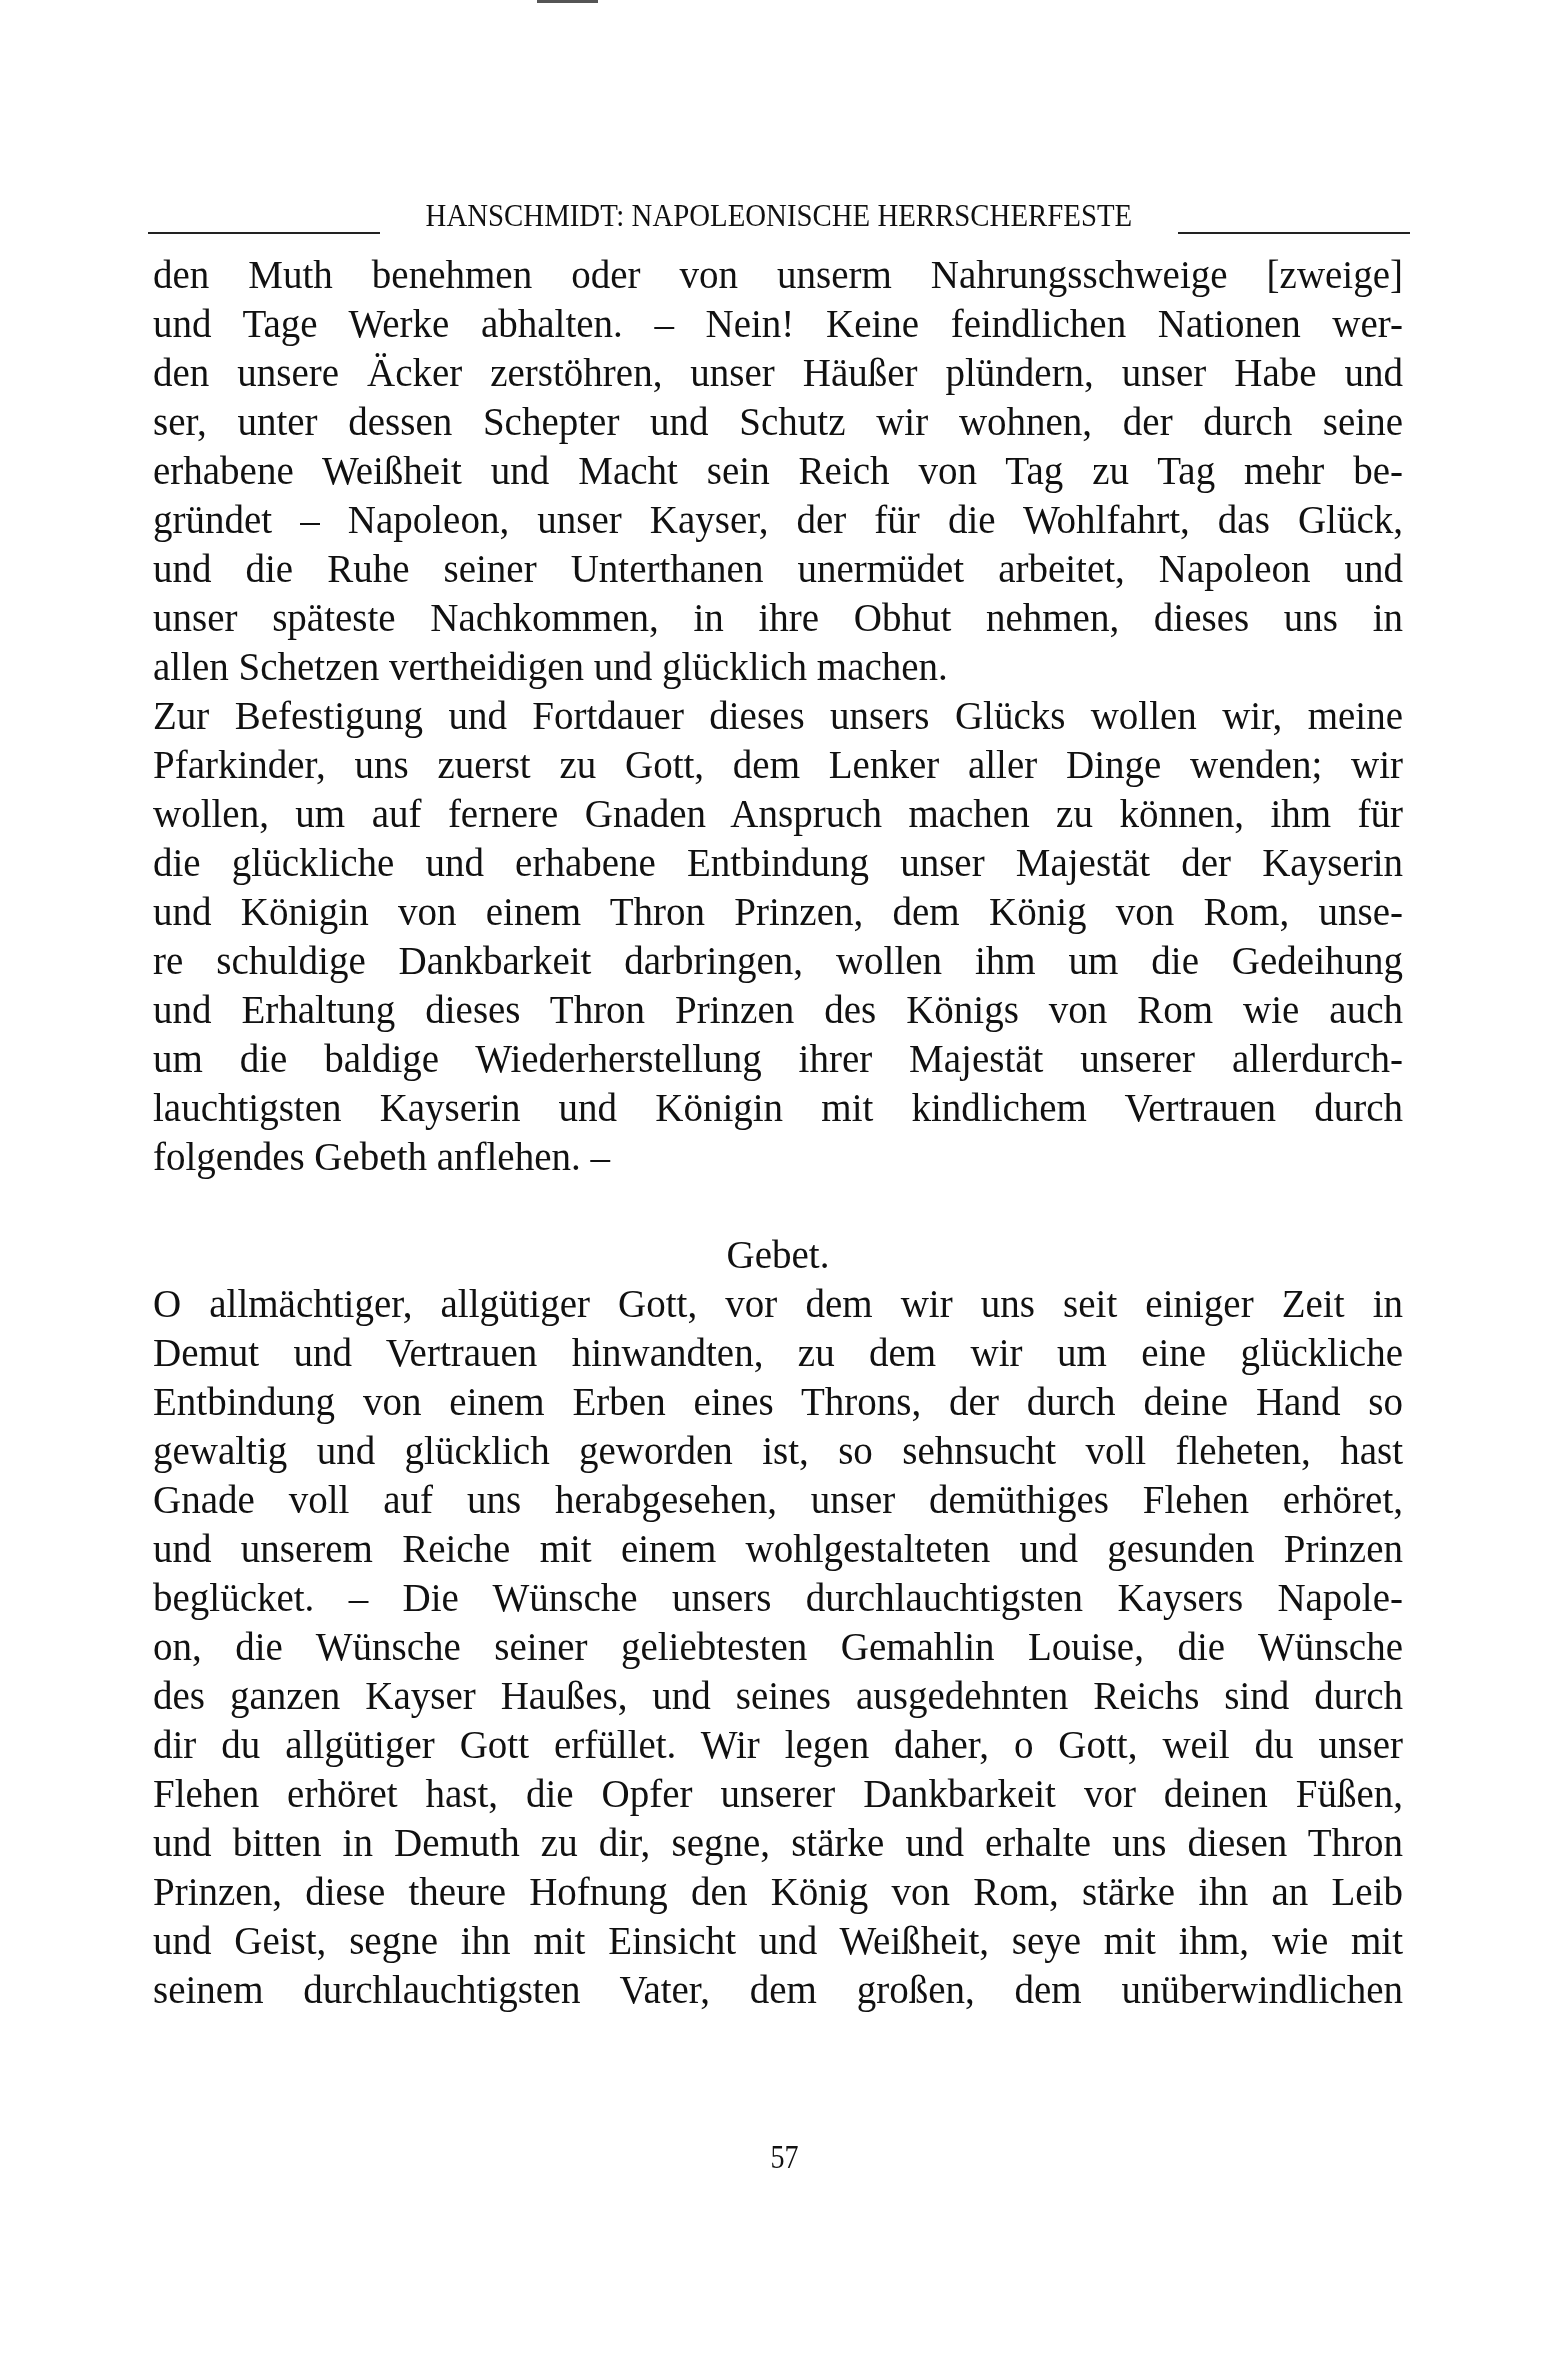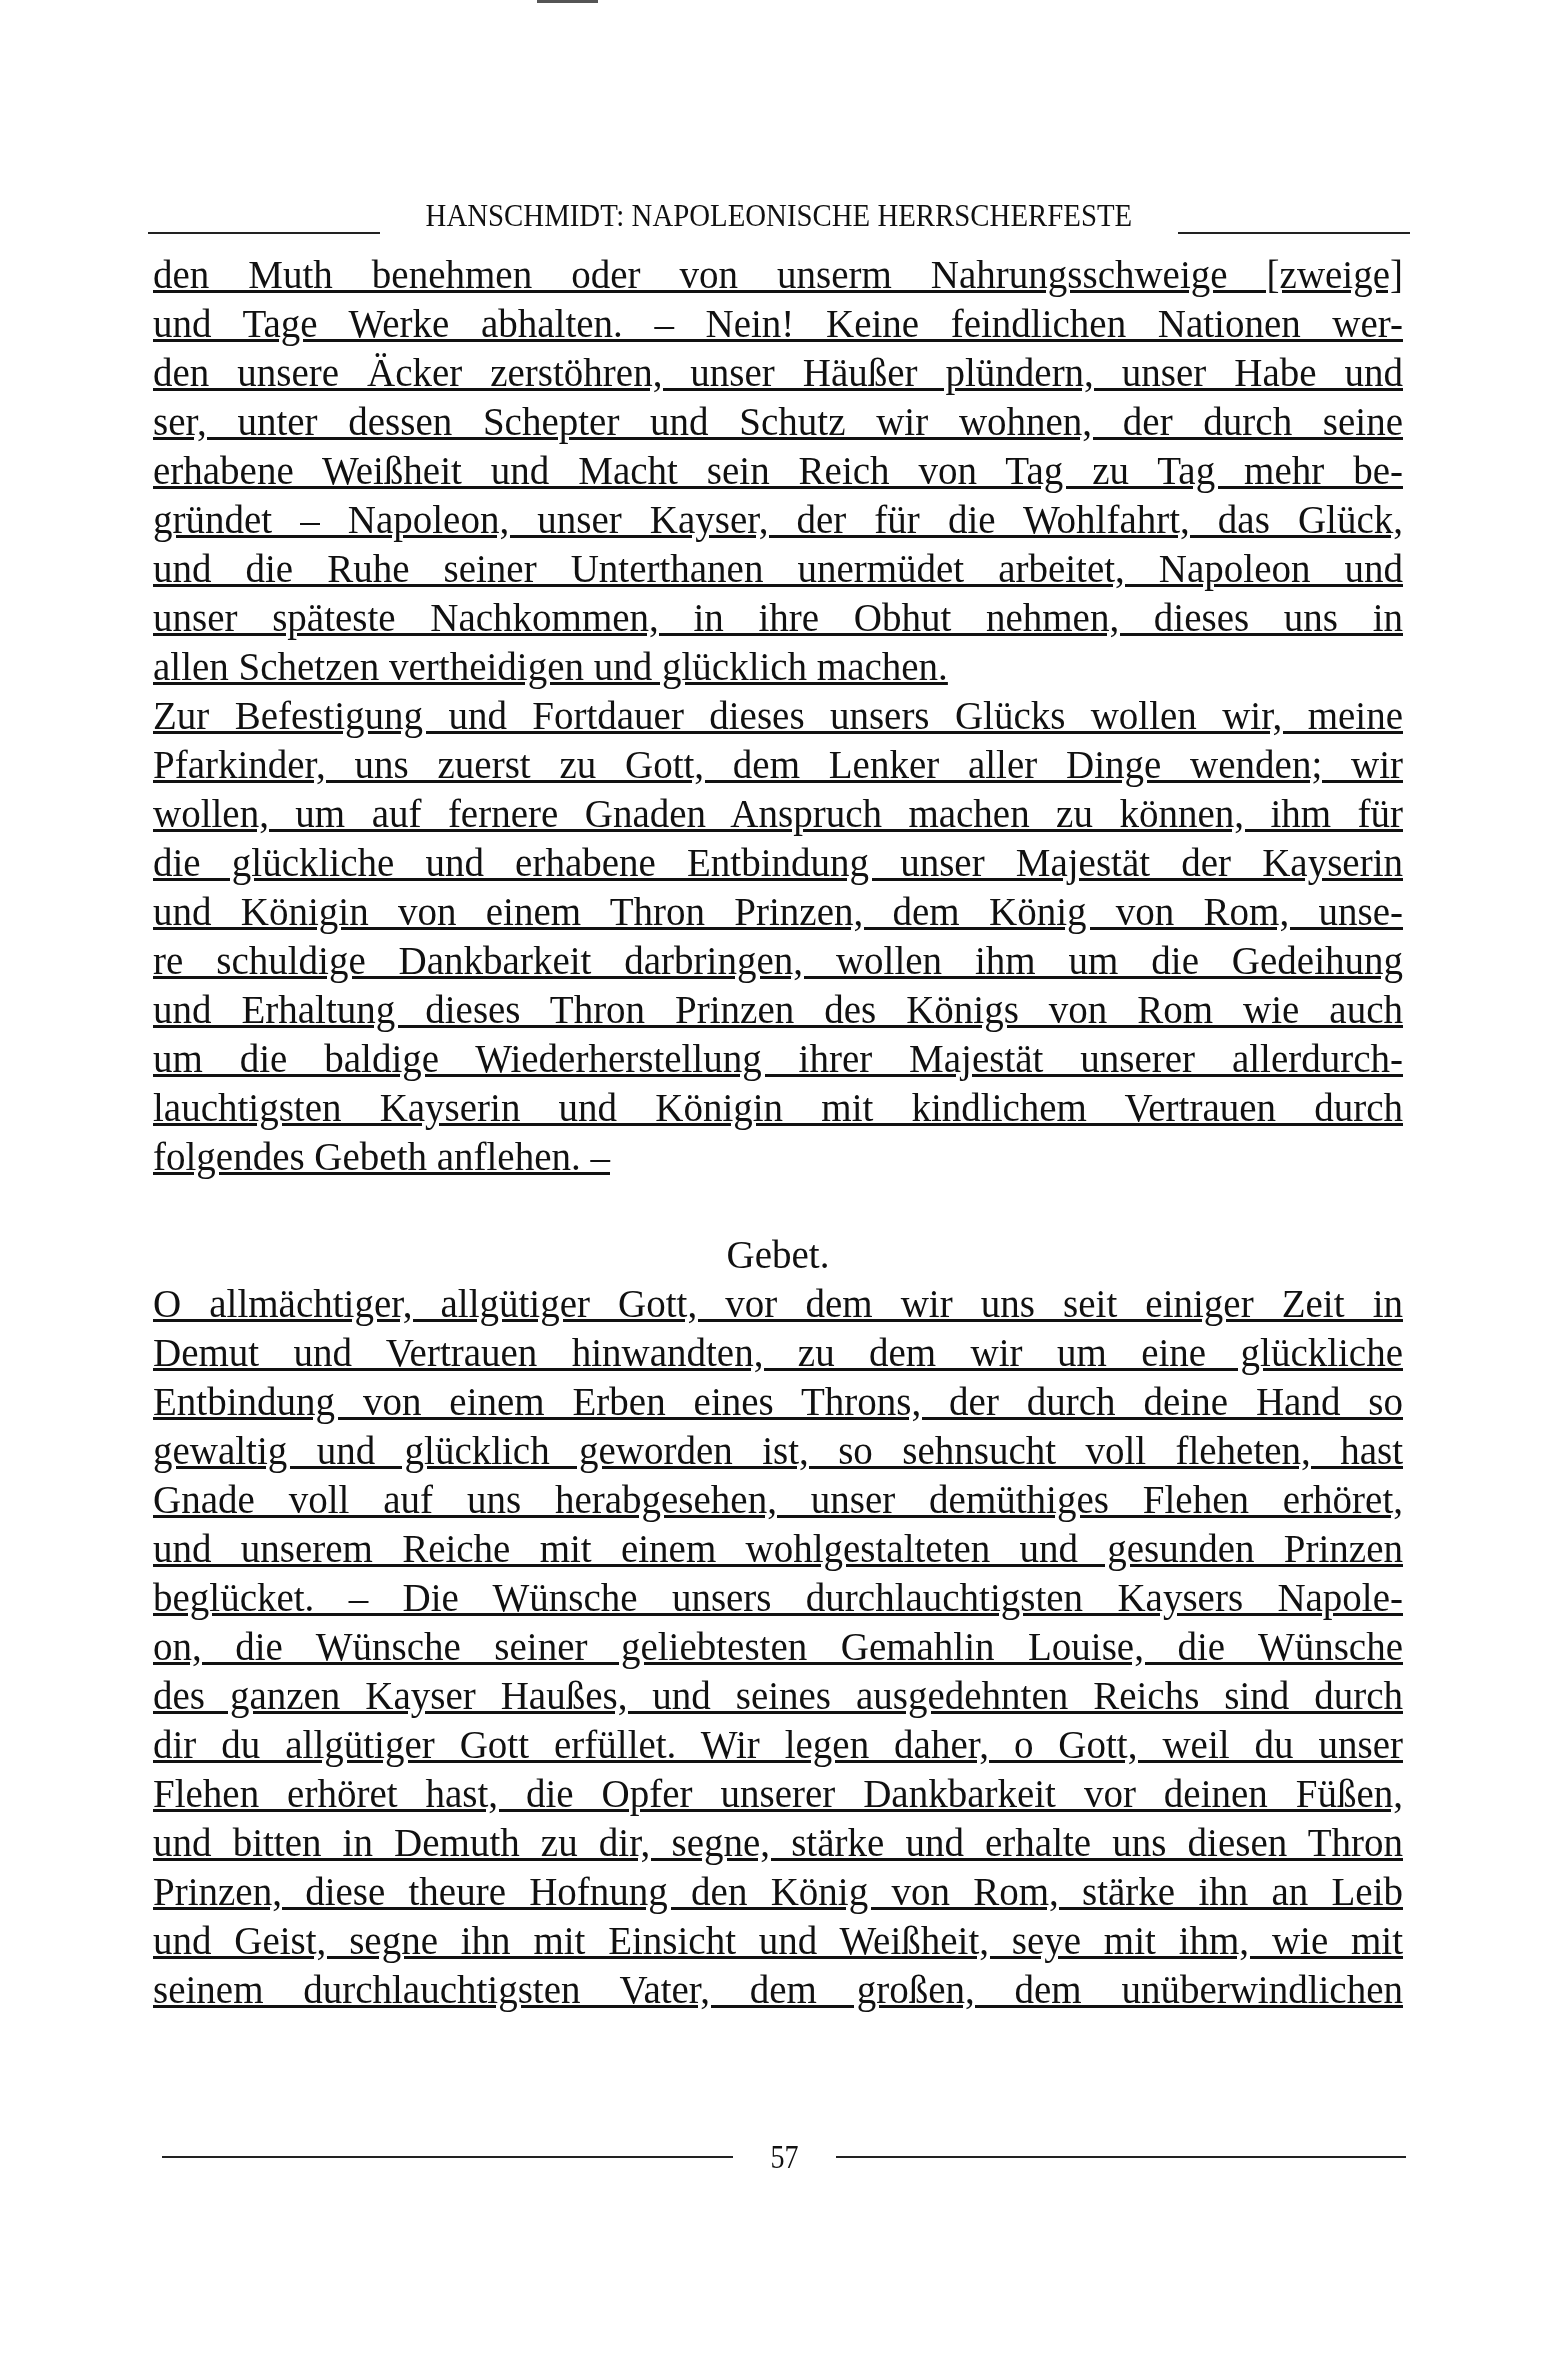--- a/index.html
+++ b/index.html
@@ -2,25 +2,25 @@
 <html style="font-size:14px"><head>
 <meta charset="utf-8">
 <style>
   html, body { margin: 0; padding: 0; background: #ffffff; }
   body { width: 1565px; height: 2354px; position: relative; overflow: hidden; font-family: "Liberation Serif", "DejaVu Serif", serif; color: #111; }
   .scan-mark { position: absolute; left: 537px; top: 0px; width: 61px; height: 2.6px; background: #555; }
   .running-head { position: absolute; left: 148px; top: 185px; width: 1262px; height: 49px; display: flex; align-items: flex-end; }
   .running-head .rule { flex: 1; height: 1.7px; background: #222; }
   .running-head .title { font-size: 31px; letter-spacing: 0px; padding: 0 19px; white-space: nowrap; transform: scaleX(0.93); }
   .body-text { position: absolute; left: 153px; top: 250px; width: 1250px; font-size: 39px; line-height: 49px; }
-  .line { display: block; text-align: justify; text-align-last: justify; white-space: nowrap; height: 49px; text-decoration: underline; }
+  .line { display: block; text-align: justify; text-align-last: justify; white-space: nowrap; height: 49px; }
   .line.last { text-align-last: left; }
   .line.blank { height: 49px; }
   .heading-line { display: block; text-align: center; height: 49px; font-family: Liberation Serif, serif; }
-  .folio { position: absolute; left: 162px; top: 2135px; width: 1244px; height: 44px; display: flex; align-items: center; }
+  .folio { position: absolute; left: 162px; top: 2135px; width: 1244px; height: 44px; display: flex; align-items: center; flex-direction: column; }
   .folio .rule { flex: 1; height: 1.7px; background: #222; }
   .folio .num { font-size: 33px; padding: 0 35px; transform: scaleX(0.85); }
   .lines-wrap .line { width: 1250px; }
 </style>
 </head>
 <body>
 
 <div class="scan-mark"></div>
 
 <div class="running-head">

